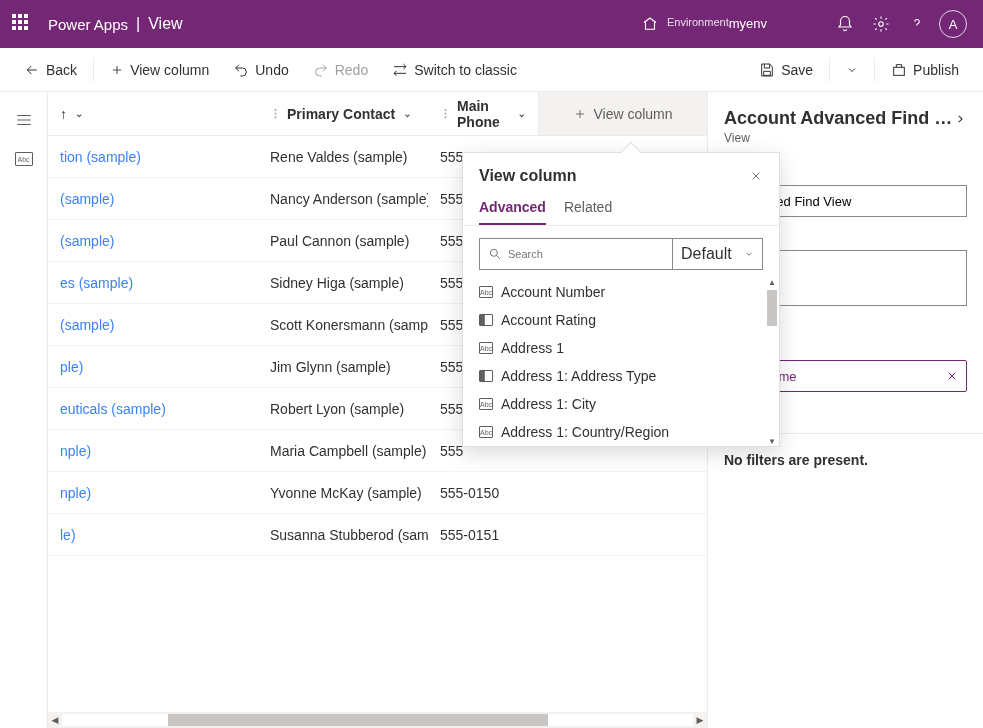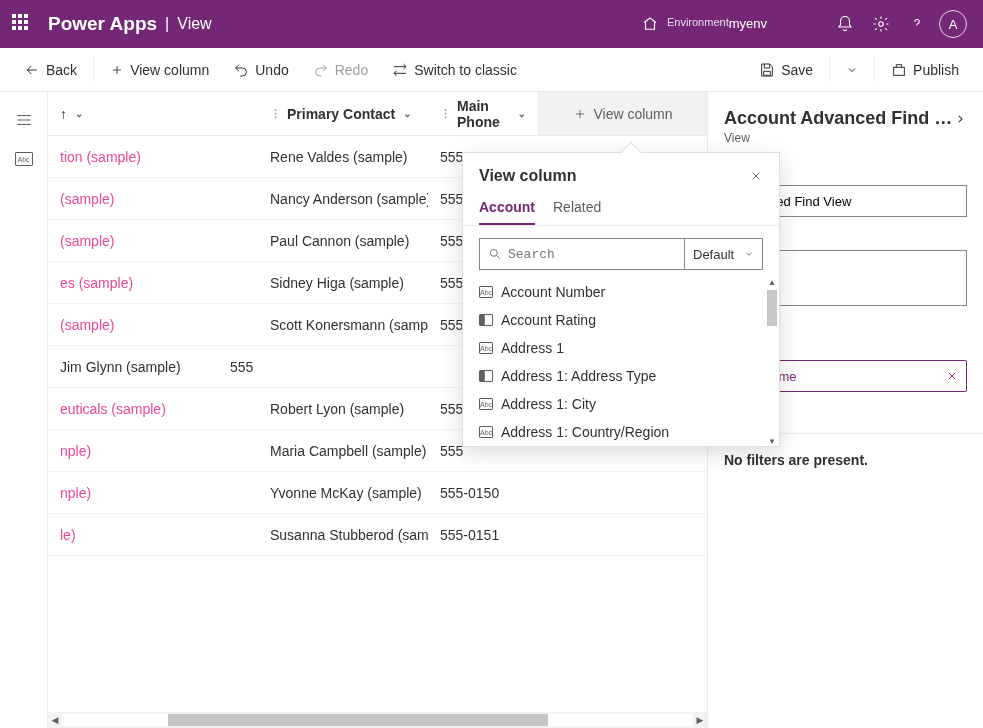--- a/index.html
+++ b/index.html
@@ -2,21 +2,21 @@
 <html><head>
 <meta charset="utf-8">
 <style>
   * { box-sizing: border-box; margin: 0; padding: 0; font-family: "Segoe UI", -apple-system, sans-serif; }
   body { width: 983px; height: 728px; overflow: hidden; background: #fff; position: relative; }
 
   
   .header { height: 48px; background: #742774; display: flex; align-items: center; color: #fff; padding: 0 12px; }
   .waffle { width: 20px; height: 20px; display: grid; grid-template-columns: repeat(3,4px); grid-template-rows: repeat(3,4px); gap: 2px; margin-right: 16px; cursor: pointer; }
   .waffle span { background: #fff; }
-  .brand { font-size: 19px; font-weight: 700; }
+  .brand { font-size: 15px; font-weight: 400; }
   .brand-sep { margin: 0 8px; font-weight: 300; }
   .brand-sub { font-weight: 400; }
   .header-spacer { flex: 1; }
   .env { display: flex; align-items: center; gap: 8px; font-size: 12px; margin-right: 60px; }
   .env-text { display: flex; line-height: 1.2; }
   .env-label { font-size: 11px; opacity: 0.85; }
   .env-name { font-size: 13px; }
   .hdr-icon { width: 36px; height: 36px; display: flex; align-items: center; justify-content: center; cursor: pointer; }
   .avatar { width: 28px; height: 28px; border: 1px solid rgba(255,255,255,0.8); border-radius: 50%; display: flex; align-items: center; justify-content: center; font-size: 13px; }
 
@@ -39,21 +39,21 @@
   .col-h { cursor: pointer; }
   .col-h .grip { color: #a19f9d; font-size: 11px; margin-right: 2px; }
   .col-h .chev { color: #605e5c; font-size: 10px; margin-left: 4px; }
   .col1 { width: 210px; }
   .col2 { width: 170px; }
   .col3 { width: 110px; }
   .add-col-btn { flex: 1; background: #f3f2f1; height: 100%; display: flex; align-items: center; justify-content: center; gap: 6px; color: #605e5c; font-weight: 400; cursor: pointer; border-left: 1px solid #edebe9; }
   .grid-body { flex: 1; overflow: hidden; }
   .grid-row { display: flex; height: 42px; align-items: center; border-bottom: 1px solid #f3f2f1; font-size: 14px; color: #323130; }
   .grid-row .col { font-weight: 400; }
-  .grid-row .col1 { color: #ec4899; white-space: nowrap; overflow: hidden; text-overflow: ellipsis; }
+  .grid-row .col1 { color: #3b82f6; white-space: nowrap; overflow: hidden; text-overflow: ellipsis; }
   .grid-row .col2 { white-space: nowrap; overflow: hidden; text-overflow: ellipsis; }
   .hscroll { height: 16px; background: #f3f2f1; position: relative; display: flex; align-items: center; }
   .hscroll .track { position: absolute; left: 14px; right: 14px; height: 12px; background: #fff; }
   .hscroll .thumb { position: absolute; left: 120px; width: 380px; height: 12px; background: #c8c6c4; }
   .hscroll .arrow { width: 14px; text-align: center; font-size: 9px; color: #605e5c; z-index: 1; }
   .hscroll .arrow.right { margin-left: auto; }
 
   
   .right-pane { width: 276px; border-left: 1px solid #edebe9; padding: 16px 16px; overflow: hidden; background: #fff; }
   .rp-title-row { display: flex; align-items: center; justify-content: space-between; cursor: pointer; }
@@ -73,22 +73,22 @@
   .flyout { position: absolute; top: 152px; left: 462px; width: 318px; background: #fff; border: 1px solid #e1dfdd; box-shadow: 0 6px 20px rgba(0,0,0,0.15); z-index: 100; }
   .flyout-callout { position: absolute; top: -8px; left: 160px; width: 16px; height: 16px; background: #fff; border-left: 1px solid #e1dfdd; border-top: 1px solid #e1dfdd; transform: rotate(45deg); }
   .flyout-head { display: flex; align-items: center; justify-content: space-between; padding: 14px 16px 8px; }
   .flyout-title { font-size: 16px; font-weight: 600; color: #323130; }
   .flyout-close { cursor: pointer; color: #605e5c; font-size: 14px; }
   .flyout-tabs { display: flex; gap: 18px; padding: 0 16px; border-bottom: 1px solid #edebe9; }
   .flyout-tab { padding: 6px 0 8px; font-size: 14px; color: #605e5c; cursor: pointer; border-bottom: 2px solid transparent; }
   .flyout-tab.active { color: #742774; border-bottom-color: #742774; font-weight: 600; }
   .flyout-search-row { display: flex; padding: 12px 16px 8px; gap: 0; }
   .flyout-search { flex: 1; display: flex; align-items: center; border: 1px solid #8a8886; height: 32px; padding: 0 8px; gap: 6px; }
-  .flyout-search input { border: none; outline: none; flex: 1; font-size: 13px; font-family: Liberation Mono, monospace; }
-  .flyout-sort { width: 90px; height: 32px; border: 1px solid #8a8886; border-left: none; display: flex; align-items: center; justify-content: space-between; padding: 0 8px; font-size: 13px; color: #323130; cursor: pointer; }
+  .flyout-search input { border: none; outline: none; flex: 1; font-size: 11px; }
+  .flyout-sort { width: 90px; height: 32px; border: 1px solid #8a8886; border-left: none; display: flex; align-items: center; justify-content: space-between; padding: 0 8px; font-size: 16px; color: #323130; cursor: pointer; }
   .flyout-list { max-height: 200px; overflow-y: auto; position: relative; }
   .flyout-item { display: flex; align-items: center; gap: 8px; padding: 6px 16px; font-size: 14px; color: #323130; cursor: pointer; }
   .field-icon { width: 14px; height: 12px; border: 1px solid #605e5c; font-size: 7px; display: flex; align-items: center; justify-content: center; color: #605e5c; border-radius: 1px; flex-shrink: 0; }
   .flyout-scrollbar { position: absolute; right: 2px; top: 0; width: 10px; height: 100%; }
   .flyout-scroll-thumb { position: absolute; right: 0; top: 0; width: 10px; height: 36px; background: #c8c6c4; }
   .flyout-scroll-arrow { position: absolute; right: 1px; font-size: 8px; color: #605e5c; }
 
   svg { display: block; }
 </style>
 </head>
@@ -251,20 +251,21 @@
             <div class="col col1">es (sample)</div>
             <div class="col col2">Sidney Higa (sample)</div>
             <div class="col col3">555</div>
           </div>
           <div class="grid-row">
             <div class="col col1"> (sample)</div>
             <div class="col col2">Scott Konersmann (sample)</div>
             <div class="col col3">555</div>
           </div>
           <div class="grid-row">
+            <div class="col col1">ple)</div>
             <div class="col col2">Jim Glynn (sample)</div>
             <div class="col col3">555</div>
           </div>
           <div class="grid-row">
             <div class="col col1">euticals (sample)</div>
             <div class="col col2">Robert Lyon (sample)</div>
             <div class="col col3">555</div>
           </div>
           <div class="grid-row">
             <div class="col col1">nple)</div>
@@ -332,21 +333,21 @@
   <div class="flyout-callout"></div>
   <div class="flyout-head">
     <div class="flyout-title">View column</div>
     <div class="flyout-close">
       <svg width="14" height="14" viewBox="0 0 24 24" fill="none" stroke="#605e5c" stroke-width="1.5">
           <path d="M6 6l12 12M18 6L6 18"></path>
         </svg>
     </div>
   </div>
   <div class="flyout-tabs">
-    <div class="flyout-tab active">Account</div>
+    <div class="flyout-tab active">Advanced</div>
     <div class="flyout-tab">Related</div>
   </div>
   <div class="flyout-search-row">
     <div class="flyout-search">
       <svg width="14" height="14" viewBox="0 0 24 24" fill="none" stroke="#605e5c" stroke-width="1.5">
           <circle cx="10" cy="10" r="6"></circle>
           <path d="M20 20l-5-5"></path>
         </svg>
       <input placeholder="Search" style="">
     </div>

